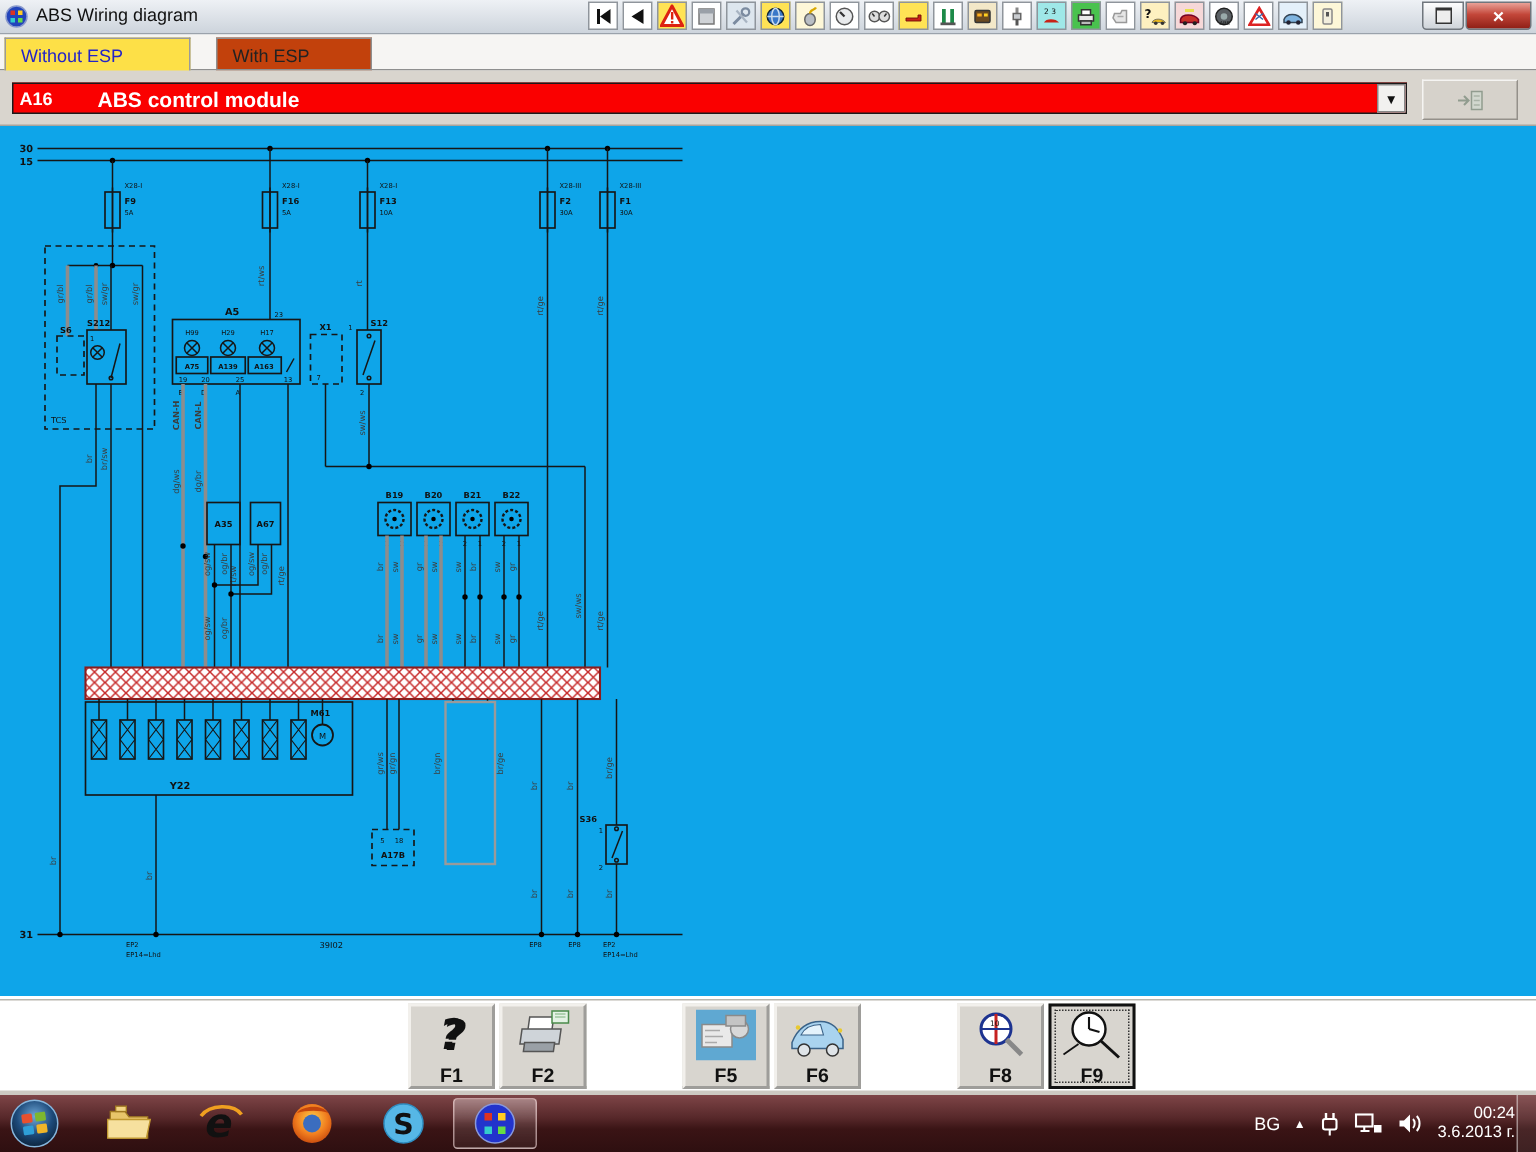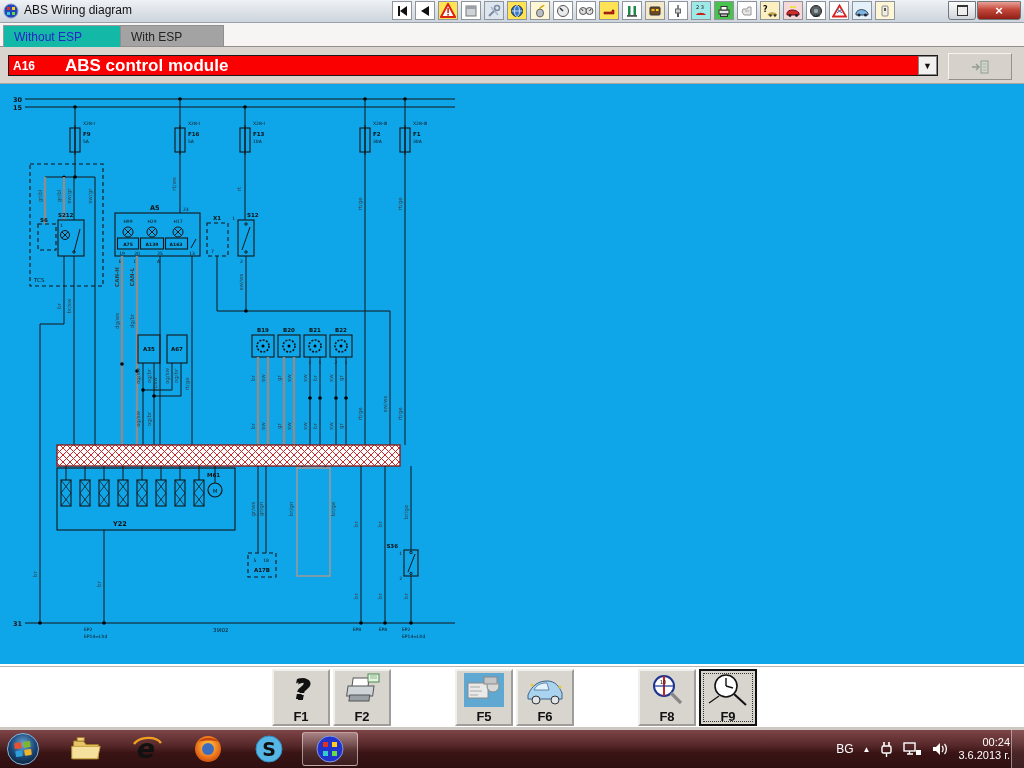--- a/index.html
+++ b/index.html
@@ -17,31 +17,31 @@
   .wbtn{width:28px;height:19px;border:1px solid #70767d;border-radius:0 0 3px 3px;
         background:linear-gradient(#fdfdfd,#cfd4da);display:flex;align-items:center;justify-content:center;box-sizing:border-box;}
   .wbtn.close{width:44px;background:linear-gradient(#e9a197,#c3473a 45%,#8f1f16);color:#fff;
         font-weight:bold;font-size:13px;}
   .restore-glyph{width:9px;height:8px;border:1px solid #333;border-top:2px solid #333;background:#eee;}
   
   .tabsrow{position:absolute;left:0;top:23px;width:1024px;height:24px;background:#f6f5f3;
            border-bottom:1px solid #8f8f8f;box-sizing:border-box;}
   .tab{position:absolute;top:2px;height:22px;line-height:22px;padding:0 10px;font-size:12px;
        box-sizing:border-box;}
-  .tab.active{left:3px;width:124px;color:#2424c8;background:#14b8a6;
+  .tab.active{left:3px;width:124px;color:#2424c8;background:#fde047;
        border:1px solid #9a9a9a;border-bottom:none;height:23px;}
-  .tab.inactive{left:120px;width:104px;color:#222;background:#a3a3a3;
+  .tab.inactive{left:144px;width:104px;color:#222;background:#c2410c;
        border:1px solid #8f8f8f;}
   
   .selrow{position:absolute;left:0;top:47px;width:1024px;height:37px;background:#d9d5ce;
           border-bottom:1px solid #a9a49c;box-sizing:border-box;}
   .combo{position:absolute;left:8px;top:8px;width:930px;height:21px;border:1px solid #1a1a1a;
          background:#fa0000;display:flex;align-items:center;box-sizing:border-box;}
   .combo .code{color:#fff;font-weight:bold;font-size:12px;margin-left:4px;width:52px;}
-  .combo .name{color:#fff;font-weight:bold;font-size:17px;}
+  .combo .name{color:#fff;font-weight:bold;font-size:14px;}
   .combo .drop{margin-left:auto;width:17px;height:17px;background:#f2f1ef;border:1px solid #888;
          display:flex;align-items:center;justify-content:center;font-size:9px;color:#111;}
   .gobtn{position:absolute;left:948px;top:6px;width:62px;height:25px;background:#d6d2cb;
          border:1px solid #fff;border-right-color:#7d7a74;border-bottom-color:#7d7a74;
          display:flex;align-items:center;justify-content:center;opacity:.75;}
   
   .diagram{position:absolute;left:0;top:84px;width:1024px;height:580px;background:#0ea5e9;}
   svg text{font-family:"DejaVu Sans",sans-serif;fill:#111;}
   .t4{font-size:4.5px;} .t5{font-size:5.5px;} .t6{font-size:6.5px;} .b{font-weight:bold;}
   .wl{font-size:5.5px;fill:#3c3c3c;}

